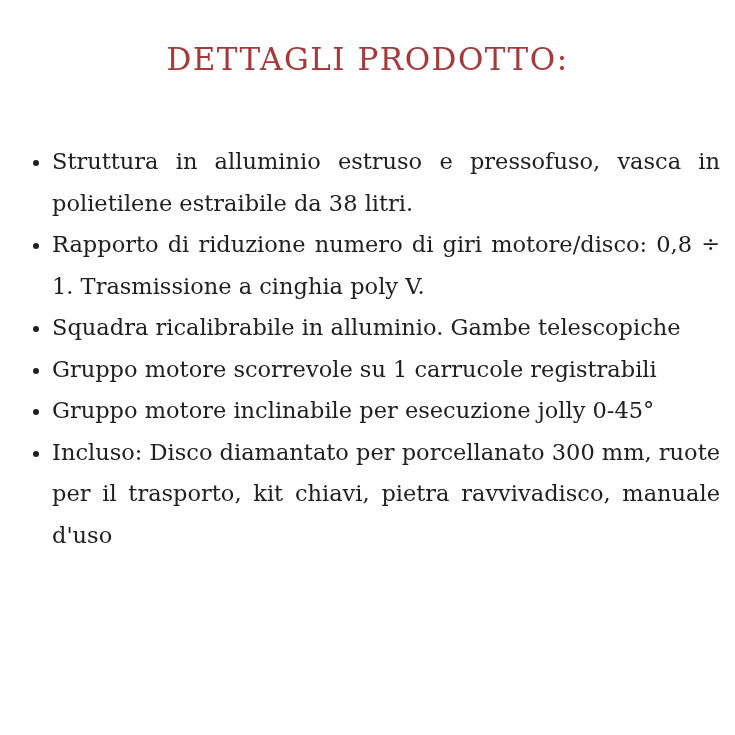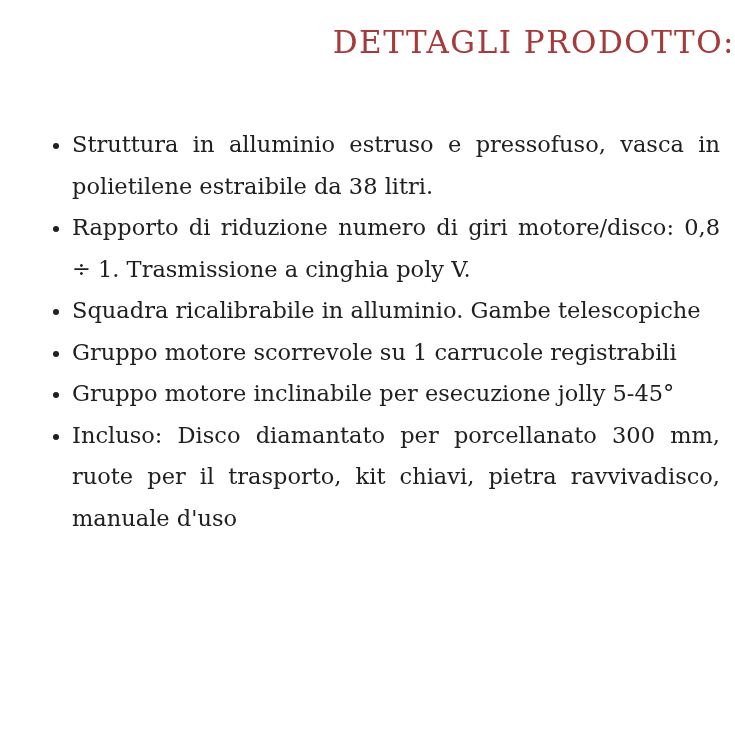--- a/index.html
+++ b/index.html
@@ -13,32 +13,32 @@
     overflow: hidden;
     font-family: "DejaVu Serif", "Liberation Serif", serif;
   }
   .page {
     width: 735px;
     height: 735px;
     background: #ffffff;
     box-sizing: border-box;
   }
   .page-title {
-    margin: 24px 0 0 0;
-    text-align: right;
+    margin: 41px 0 0 0;
+    text-align: center;
     color: #a53a3b;
     font-size: 31px;
     font-weight: 400;
     letter-spacing: 1.5px;
     line-height: 36px;
     font-family: "DejaVu Serif", "Liberation Serif", serif;
   }
   ul.details-list {
     margin: 64px 15px 0 0;
-    padding: 0 0 0 72px;
+    padding: 0 0 0 52px;
     list-style: disc outside;
     color: #202020;
     font-size: 22.5px;
     line-height: 41.5px;
     text-align: justify;
   }
   ul.details-list li {
     margin: 0;
     padding: 0;
   }
@@ -51,16 +51,16 @@
 <body>
 
 <div class="page">
   <h1 class="page-title">DETTAGLI PRODOTTO:</h1>
 
   <ul class="details-list">
     <li>Struttura in alluminio estruso e pressofuso, vasca in polietilene estraibile da 38 litri.</li>
     <li>Rapporto di riduzione numero di giri motore/disco: 0,8 ÷ 1. Trasmissione a cinghia poly V.</li>
     <li>Squadra ricalibrabile in alluminio. Gambe telescopiche</li>
     <li>Gruppo motore scorrevole su 1 carrucole registrabili</li>
-    <li>Gruppo motore inclinabile per esecuzione jolly 5-45°</li>
+    <li>Gruppo motore inclinabile per esecuzione jolly 0-45°</li>
     <li>Incluso: Disco diamantato per porcellanato 300 mm, ruote per il trasporto, kit chiavi, pietra ravvivadisco, manuale d'uso</li>
   </ul>
 </div>
 
 </body></html>

